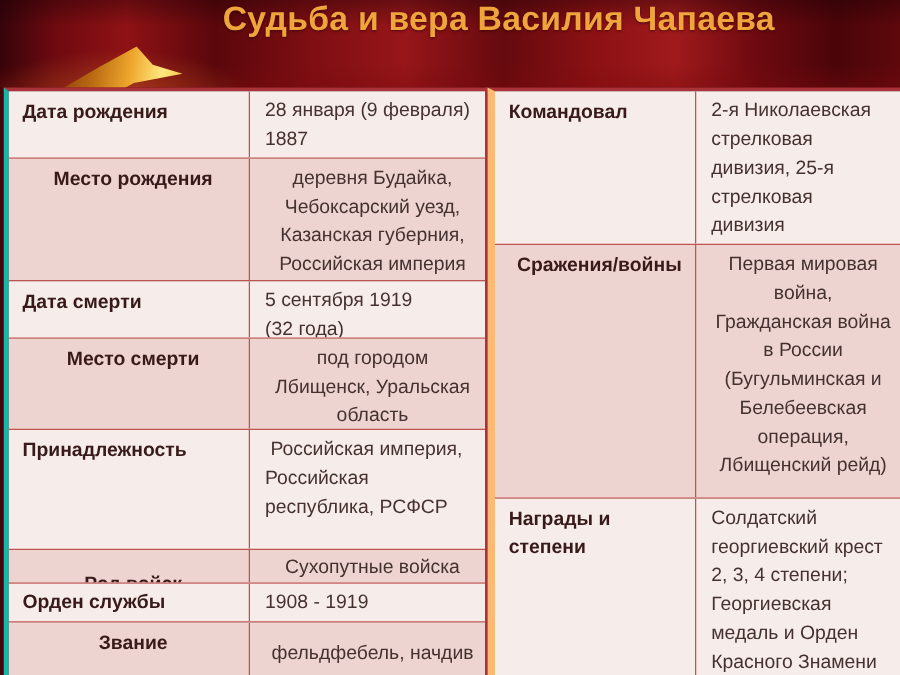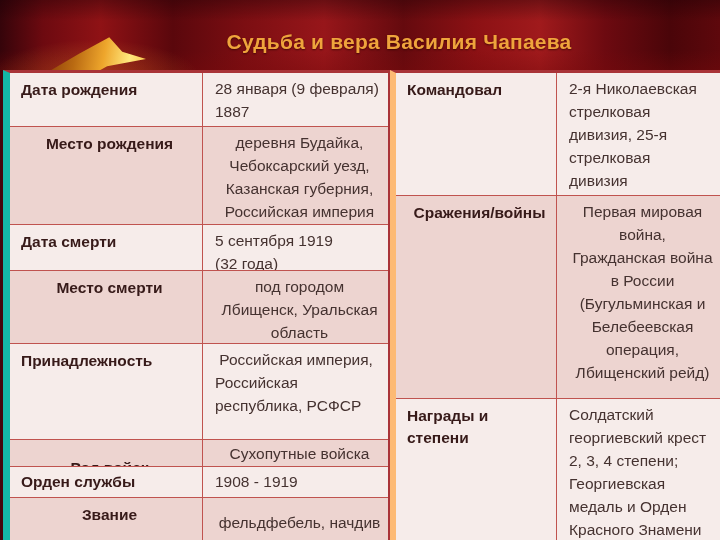--- a/index.html
+++ b/index.html
@@ -20,31 +20,31 @@
         #97161a 45%, #650a0e 56%, #8c1114 66%, #a01a1c 75%, #6d0a10 84%,
         #4a0509 93%, #5e080c 100%);
   }
   .star{
     position:absolute; left:38px; bottom:-14px; width:108px; height:52px;
     background:linear-gradient(100deg,#7a2a06 0%,#b96a12 35%,#eea62c 60%,#ffe87e 82%,#f7c044 100%);
     clip-path:polygon(0% 88%, 38% 42%, 66% 10%, 78% 38%, 100% 52%, 64% 66%, 34% 100%);
     filter:blur(.4px);
   }
   .title{
-    position:relative; z-index:2; text-align:center; padding:30px 0 0 78px;
-    font-size:21px; font-weight:bold; letter-spacing:.2px;
+    position:relative; z-index:2; text-align:center; padding:0 0 0 78px;
+    font-size:27px; font-weight:bold; letter-spacing:.2px;
     color:#efa43c; text-shadow:0 1px 2px rgba(40,0,0,.65);
   }
   
   .tbl{
     position:absolute; top:70px; height:470px;
     display:flex; flex-direction:column; box-sizing:border-box;
     border-top:3px solid #a93338;
   }
-  .tbl-left{ left:3px;  width:387px; border-left:7px solid #14b8a6; border-right:2px solid #a93338; }
+  .tbl-left{ left:3px;  width:387px; border-left:4px solid #14b8a6; border-right:2px solid #a93338; }
   .tbl-right{ left:390px; width:330px; border-left:6px solid #fdba74; }
   .row{
     display:flex; flex:none; box-sizing:border-box; overflow:hidden;
     border-bottom:1px solid #c0534f;
   }
   .row:last-child{ flex:1 1 auto; border-bottom:none; }
   .row.light{ background:#f6ecea; }
   .row.pink{  background:#edd4d0;text-align:center; }
   .cell{ box-sizing:border-box; overflow:hidden; }
   .cell.lbl{

